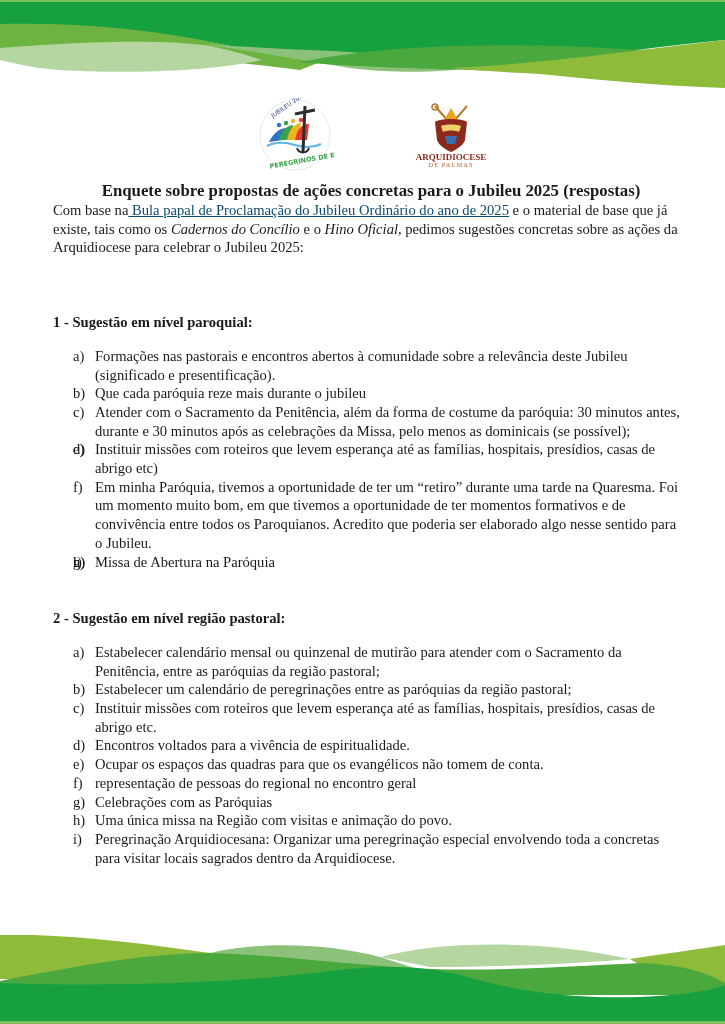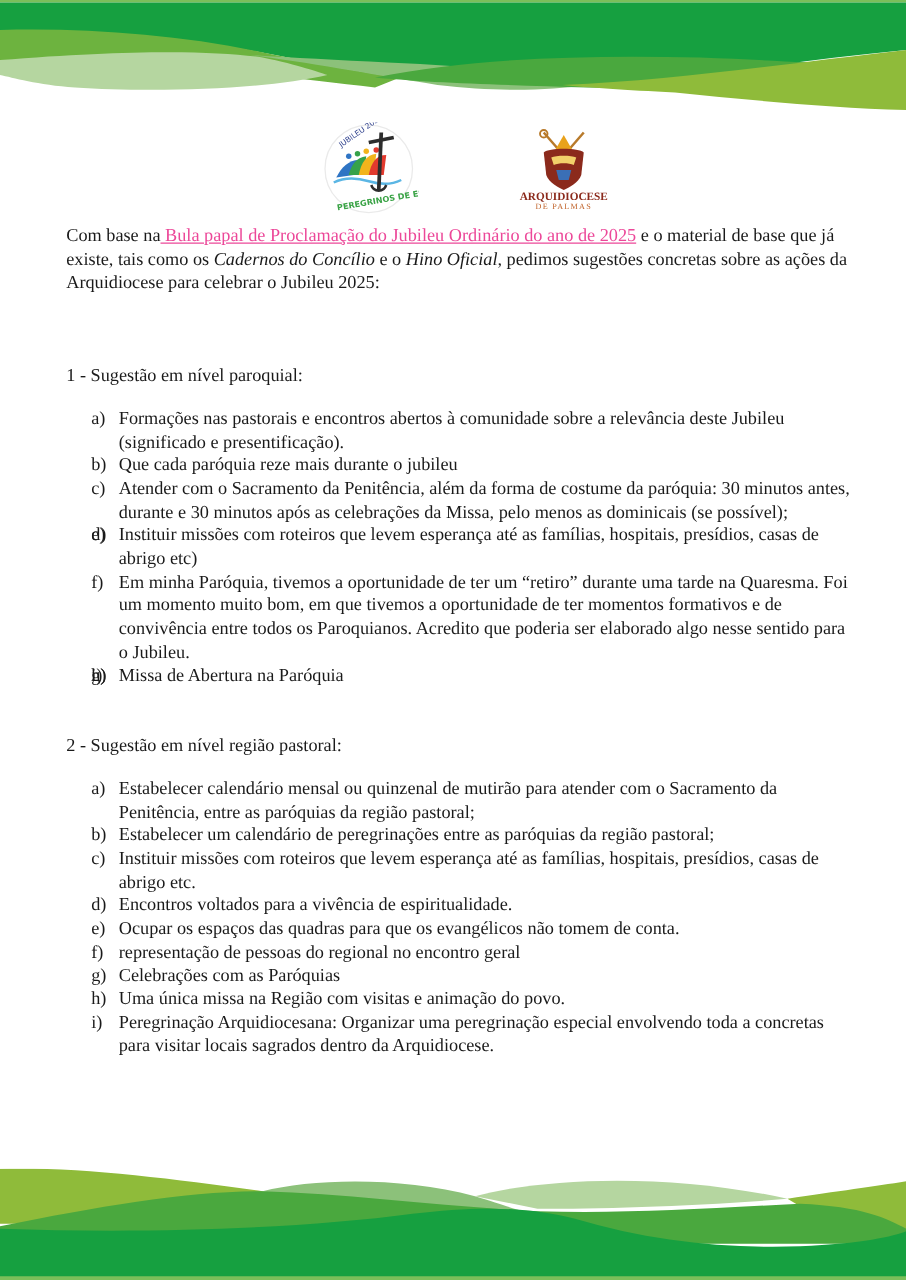--- a/index.html
+++ b/index.html
@@ -7,22 +7,22 @@
          font-family: "Liberation Serif", "DejaVu Serif", serif; color: #1a1a1a; }
   .wave { position: absolute; left: 0; width: 725px; }
   .wave-top { top: 0; height: 95px; }
   .wave-bottom { top: 935px; height: 89px; }
   .logos { position: absolute; top: 98px; left: 0; width: 725px; height: 75px; }
   .logo-jubileu { position: absolute; left: 255px; top: 0; width: 80px; height: 75px; }
   .logo-arq { position: absolute; left: 405px; top: 2px; width: 92px; height: 68px; }
   .content { position: absolute; left: 53px; top: 180px; width: 630px; font-size: 14.6px; line-height: 18.7px; }
   .title { font-weight: bold; font-size: 16.8px; text-align: center; margin: 0; line-height: 21px; width: 640px; margin-left: -2px; }
   .intro { margin: 0; }
-  .intro a { color: #ec4899; text-decoration: underline; }
-  .section-heading { font-weight: normal; margin: 0; }
+  .intro a { color: #0c4a6e; text-decoration: underline; }
+  .section-heading { font-weight: bold; margin: 0; }
   ol.items { list-style: none; margin: 0; padding: 0 0 0 42px; }
   ol.items li { position: relative; padding-left: 0; margin: 0; }
   ol.items li .marker { position: absolute; left: -22px; top: 0; }
 </style>
 </head>
 <body>
 
 <svg class="wave wave-top" viewBox="0 0 725 95" preserveAspectRatio="none">
   <rect x="0" y="0" width="725" height="2" fill="#7bbf5a"></rect>
   <path d="M0,2 L725,2 L725,40 C640,48 560,62 470,66 C380,70 300,60 220,44 C150,30 70,24 0,24 Z" fill="#16a040"></path>
@@ -59,20 +59,21 @@
     <path d="M38,22 L46,8 L54,22 Z" fill="#e9a21b"></path>
     <path d="M30,22 C34,18 58,18 62,22 L60,40 C58,46 50,50 46,52 C42,50 34,46 32,40 Z" fill="#8b2a1c"></path>
     <path d="M36,26 C40,24 52,24 56,26 L54,32 C50,30 42,30 38,32 Z" fill="#f2d06a"></path>
     <path d="M40,36 L52,36 L50,44 L42,44 Z" fill="#3a6fb6"></path>
     <text x="46" y="60" text-anchor="middle" font-size="9" fill="#8b2a1c" font-weight="bold" font-family="Liberation Serif, serif">ARQUIDIOCESE</text>
     <text x="46" y="67" text-anchor="middle" font-size="6.5" fill="#c0632a" font-family="Liberation Serif, serif" letter-spacing="1">DE PALMAS</text>
   </svg>
 </div>
 
 <div class="content">
+  <h1 class="title">Enquete sobre propostas de ações concretas para o Jubileu 2025 (respostas)</h1>
   <p class="intro"><span>Com base na</span><a href="#"> Bula papal de Proclamação do Jubileu Ordinário do ano de 2025</a><span> e o material de base que já existe, tais como os </span><em>Cadernos do Concílio</em><span> e o </span><em>Hino Oficial</em><span>, pedimos sugestões concretas sobre as ações da Arquidiocese para celebrar o Jubileu 2025:</span></p>
 
   <div style="height:56px"></div>
 
   <section>
     <p class="section-heading">1 - Sugestão em nível paroquial:</p>
     <div style="height:15px"></div>
     <ol class="items">
       <li><span class="marker">a)</span><span>Formações nas pastorais e encontros abertos à comunidade sobre a relevância deste Jubileu (significado e presentificação).</span></li>
       <li><span class="marker">b)</span><span>Que cada paróquia reze mais durante o jubileu</span></li>

